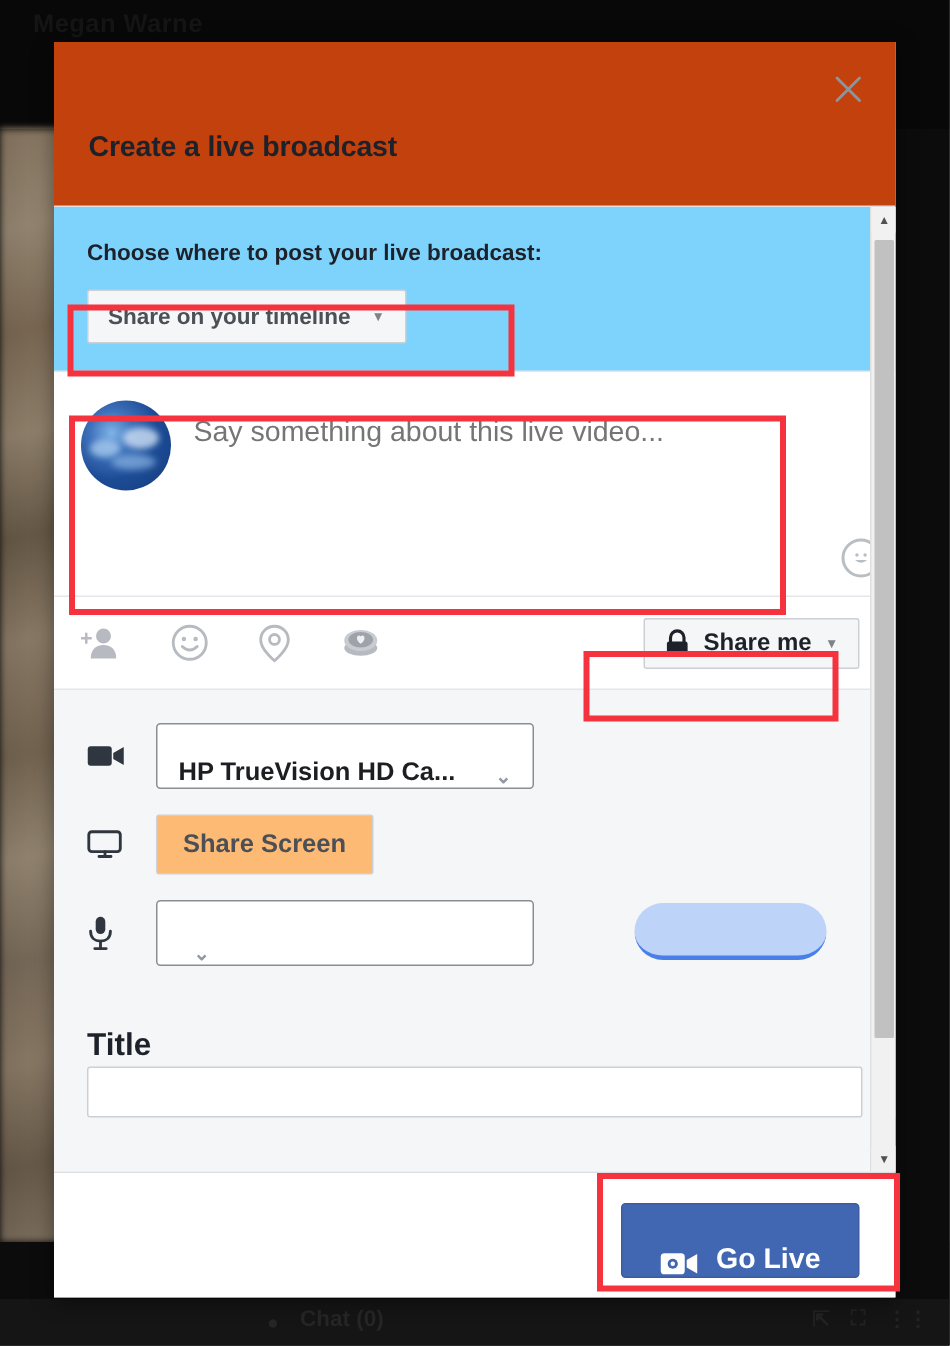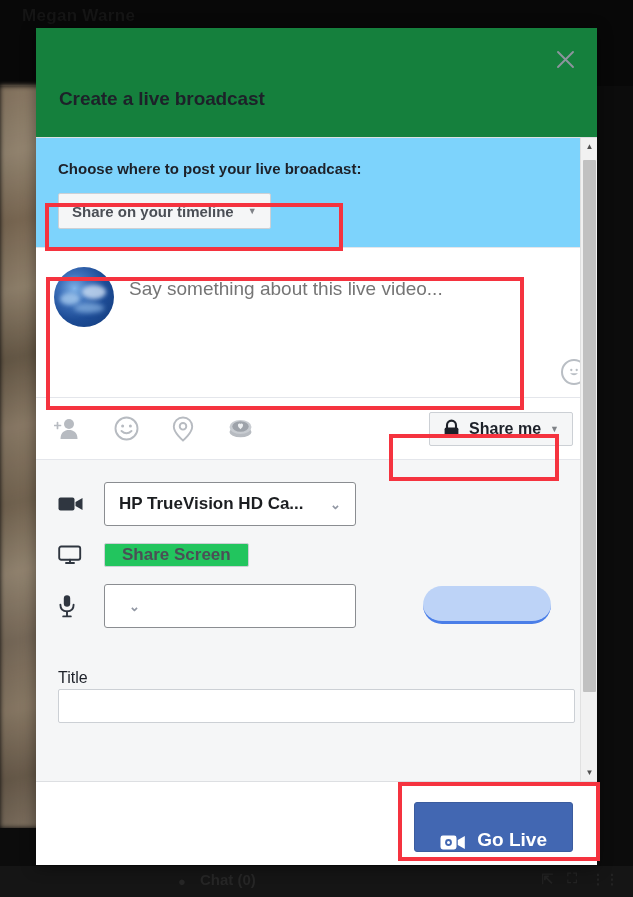--- a/index.html
+++ b/index.html
@@ -78,21 +78,21 @@
     width: 561px; height: 837px;
     background: #ffffff;
     box-shadow: 0 2px 14px rgba(0,0,0,0.45);
     overflow: hidden;
   }
 
   
   .modal-header {
     position: relative;
     height: 110px;
-    background: #15803d;
+    background: #c2410c;
     border-bottom: 1px solid #dddfe2;
   }
   .modal-title {
     position: absolute; left: 23px; top: 60px;
     font-size: 19px; font-weight: bold; color: #1d2129;
     letter-spacing: -0.1px;
   }
   .close-btn {
     position: absolute; right: 17px; top: 16px;
     width: 30px; height: 30px;
@@ -199,49 +199,49 @@
   }
   .dev-row {
     display: flex; align-items: center;
     padding: 0 22px; margin-bottom: 17px;
     position: relative;
   }
   .dev-ic {
     width: 46px; display: flex; align-items: center; color: #2f3640;
   }
   .dev-select {
-    display: inline-flex; align-items: center; justify-content: space-between;
+    display: inline-flex; align-items: flex-end; justify-content: space-between;
     min-width: 252px; height: 44px;
     background: #ffffff; border: 1px solid #8a8d91; border-radius: 3px;
     padding: 0 14px;
     font-size: 17px; font-weight: bold; color: #1c1e21;
     cursor: pointer;
   }
   .dev-select .caret2 { color: #9197a3; font-size: 13px; margin-left: 10px; }
   .share-screen-btn {
-    height: 24px; display: inline-flex; align-items: center;
-    background: #22c55e; border: 1px solid #ccd0d5; border-radius: 2px;
+    height: 40px; display: inline-flex; align-items: center;
+    background: #fdba74; border: 1px solid #ccd0d5; border-radius: 2px;
     padding: 0 17px;
     font-size: 17px; font-weight: bold; color: #4b4f56;
     cursor: pointer;
   }
   .audio-meter {
     position: absolute; right: 46px; top: 2px;
     width: 128px; height: 38px; border-radius: 19px;
     background: #bdd3f7;
     border-bottom: 3px solid #4a7ee8;
   }
 
   
   .sec-title {
     background: #f5f6f7;
     padding: 14px 22px 0 22px;
   }
   .title-label {
-    font-size: 16px; font-weight: normal; color: #1d2129;
+    font-size: 21px; font-weight: bold; color: #1d2129;
     margin-bottom: 2px;
   }
   .title-input {
     width: 100%; height: 34px;
     background: #ffffff; border: 1px solid #ccd0d5; border-radius: 2px;
     font-size: 15px; color: #1c1e21; padding: 0 10px;
     font-family: "Liberation Sans", sans-serif;
     outline: none;
   }
 

